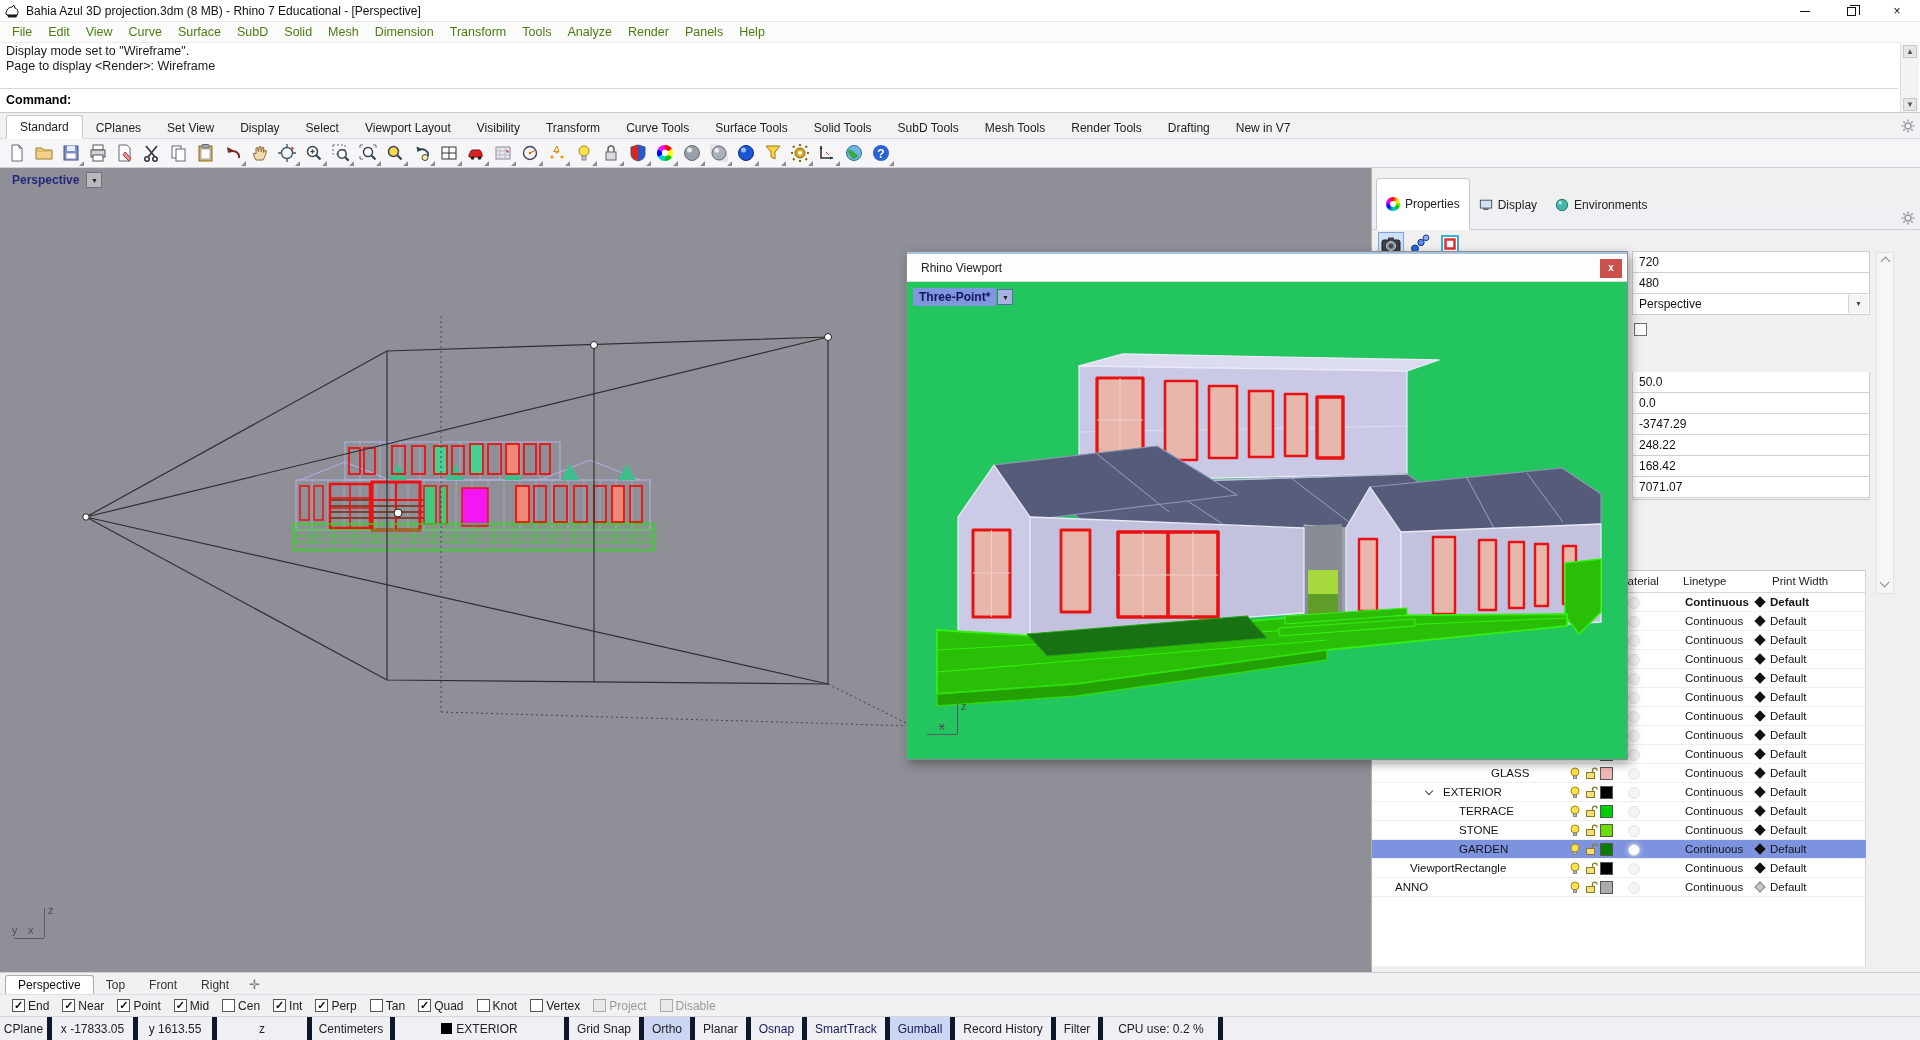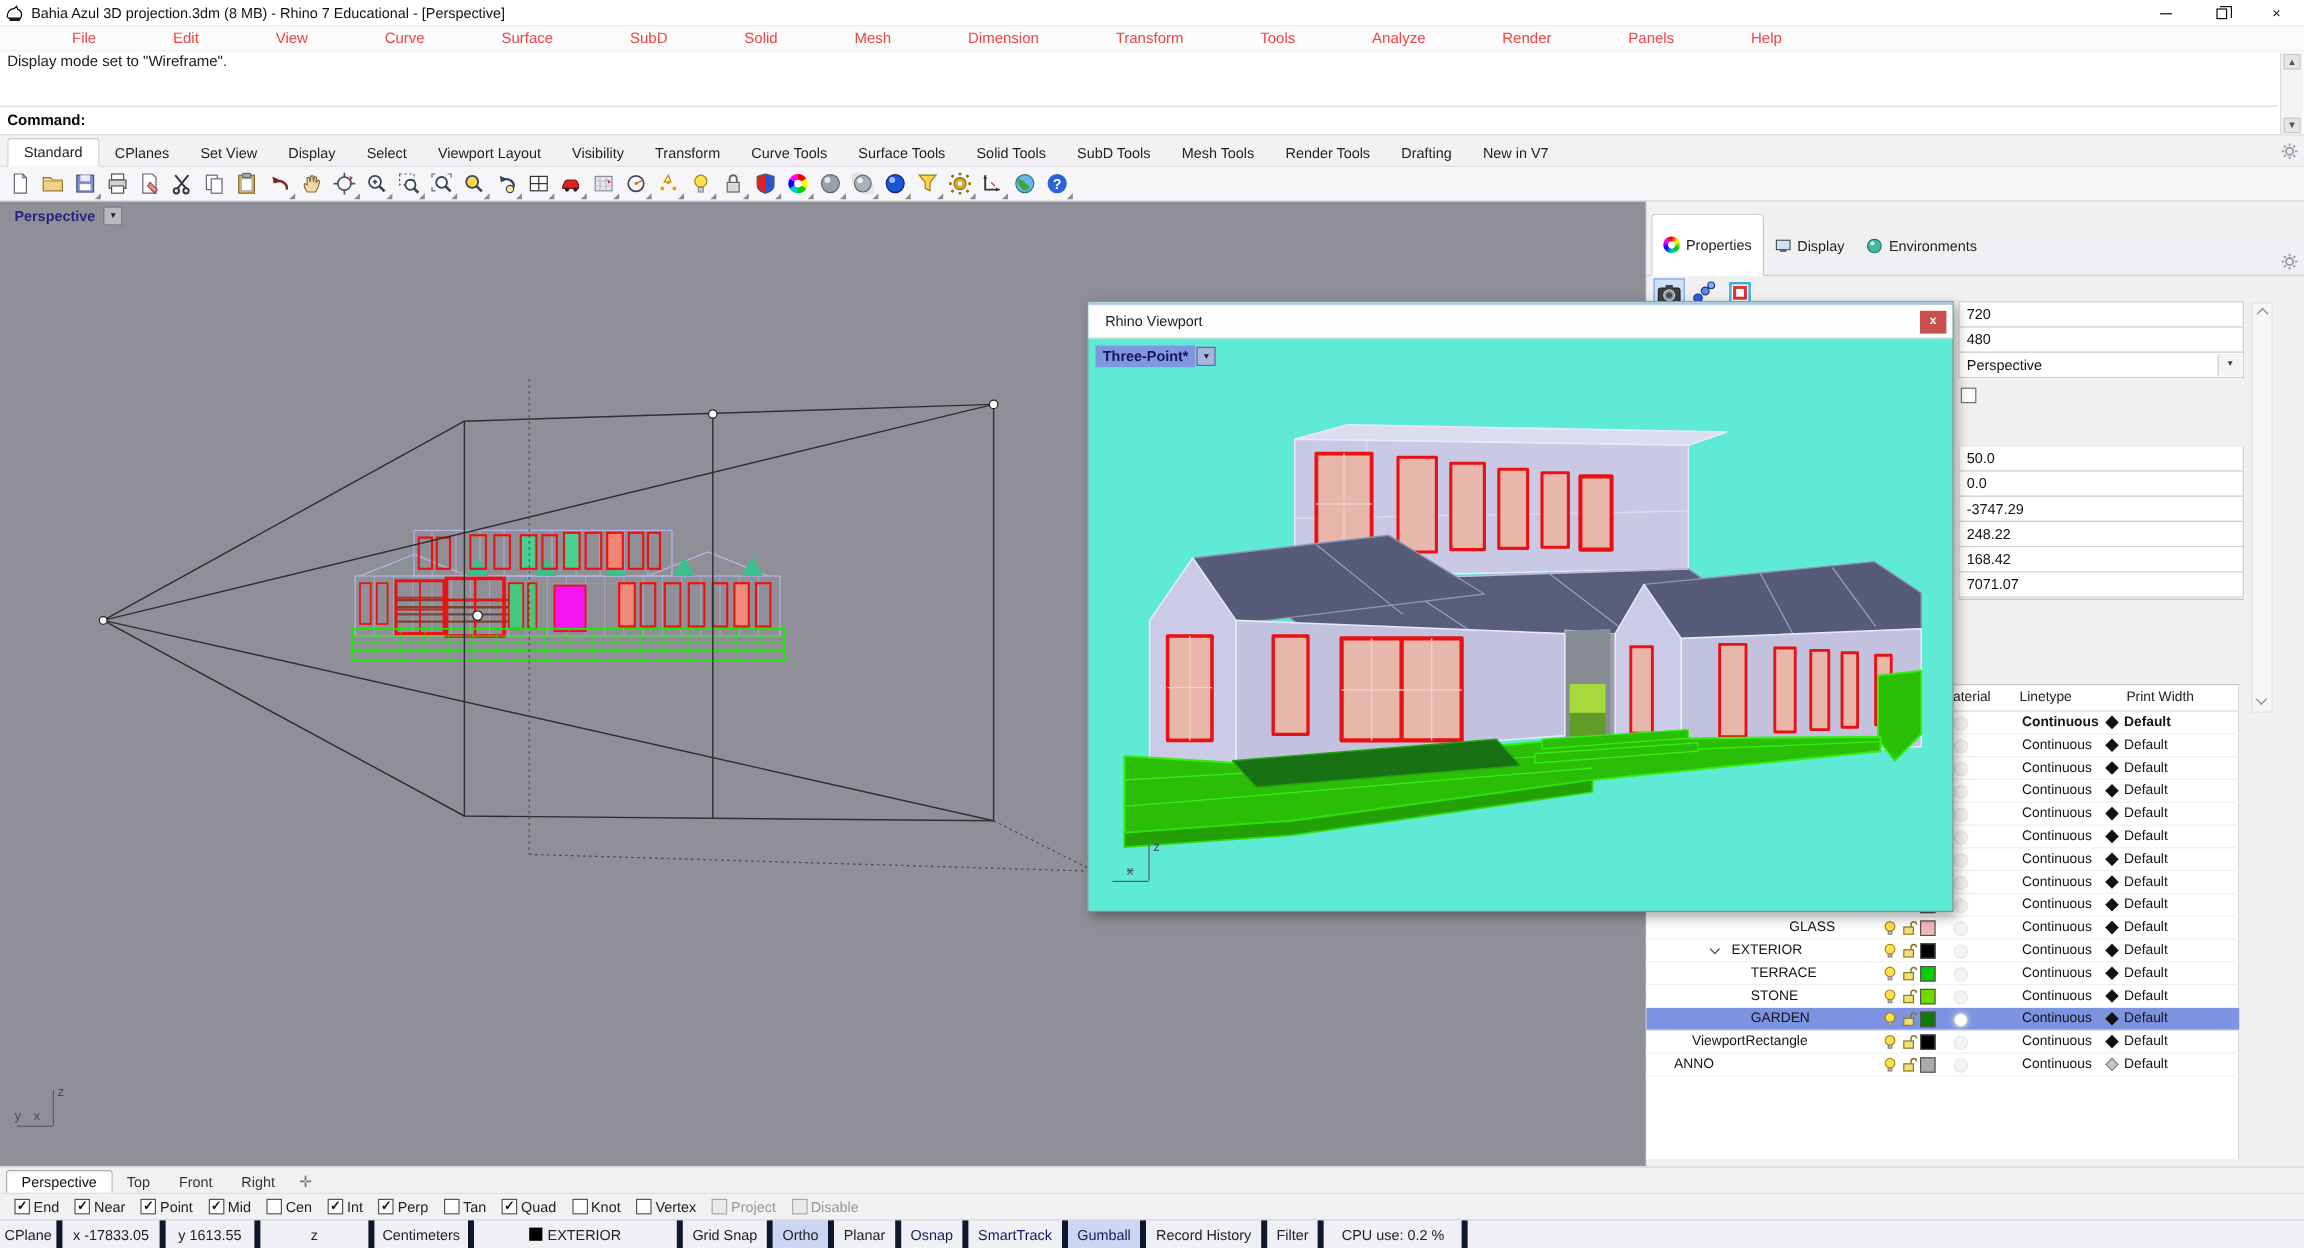--- a/index.html
+++ b/index.html
@@ -10,21 +10,21 @@
   #appicon { width:16px; height:16px; margin-left:4px; }
   #apptitle { font-size:12px; color:#111; margin-left:6px; }
   #wincontrols { position:absolute; right:0; top:0; height:22px; display:flex; }
   .wbtn { width:46px; height:22px; display:flex; align-items:center; justify-content:center; color:#111; font-size:12px; }
   .wbtn .mingl { width:10px; height:1px; background:#111; display:block; }
   .wbtn .restgl { width:9px; height:9px; border:1px solid #111; position:relative; background:#fff; }
   .wbtn .restgl:before { content:""; position:absolute; left:2px; top:-3px; width:9px; height:9px; border:1px solid #111; border-left:none; border-bottom:none; }
 
   
   #menubar { position:absolute; left:0; top:22px; width:1920px; height:21px; background:#fbfbfb; display:flex; align-items:center; padding-left:4px; border-bottom:1px solid #ececec; }
-  .menu-item { font-size:12.5px; color:#ef4444; padding:20px 8px;margin-left:48px; }
+  .menu-item { font-size:12.5px; color:#4d7c0f; padding:20px 8px; }
 
   
   #cmdarea { position:absolute; left:0; top:43px; width:1920px; height:70px; background:#ffffff; border-bottom:1px solid #c9c9c9; }
   #cmdhist { position:absolute; left:0; top:0; width:1898px; height:46px; padding:1px 6px; border-bottom:1px solid #d8d8d8; }
   .cmd-line { font-size:12.5px; color:#1a1a1a; line-height:15px; white-space:pre; }
   #cmdprompt { position:absolute; left:0; top:47px; padding:3px 6px; font-size:12.5px; font-weight:bold; color:#000; }
   #cmdscroll { position:absolute; right:1px; top:1px; width:19px; height:68px; background:#f3f3f3; border-left:1px solid #ddd; }
   .scr-a { position:absolute; left:2px; width:14px; height:13px; background:#e6e6e6; border:1px solid #c9c9c9; color:#555; font-size:8px; text-align:center; line-height:12px; }
 
   
@@ -92,21 +92,21 @@
   .lrow .sw { position:absolute; left:228px; top:3px; width:13px; height:13px; border:1px solid #555; }
   .lrow .mat { position:absolute; left:256px; top:3.5px; width:12px; height:12px; border-radius:50%; background:#f4f4f4; border:1px solid #e6e6e6; }
   .lrow .mat.on { background:#ffffff; border-color:#cfcfcf; box-shadow:0 0 4px 1px #b9c2e8; }
   .lrow .lt { position:absolute; left:313px; top:2.5px; }
   .lrow .dm { position:absolute; left:384px; top:5px; width:8px; height:8px; transform:rotate(45deg); background:#111; }
   .lrow .dm.gray { background:#c6c6c6; border:1px solid #848484; }
   .lrow .pw { position:absolute; left:398px; top:2.5px; }
   .lrow.bold .lt, .lrow.bold .pw { font-weight:bold; }
 
   
-  #floatwin { position:absolute; left:906px; top:83px; width:722px; height:509px; background:#5eead4; border:1px solid #8c8c94; box-shadow:3px 4px 10px rgba(0,0,0,.35); z-index:50; }
+  #floatwin { position:absolute; left:906px; top:83px; width:722px; height:509px; background:#22c55e; border:1px solid #8c8c94; box-shadow:3px 4px 10px rgba(0,0,0,.35); z-index:50; }
   #fw-title { position:absolute; left:0; top:0; width:720px; height:30px; background:#fdfdfd; border-top:2px solid #aac2dd; border-bottom:1px solid #dcdcdc; }
   #fw-title-text { position:absolute; left:14px; top:7px; font-size:12px; color:#222; }
   #fw-close { position:absolute; right:5px; top:5px; width:22px; height:19px; background:#c9504c; color:#fff; font-size:10px; font-weight:bold; text-align:center; line-height:18px; }
   #fw-view { position:absolute; left:6px; top:36px; display:flex; align-items:center; }
   #fw-view-label { font-size:12px; font-weight:bold; color:#14145e; background:#7e97de; padding:2px 6px; }
   #fw-svg { position:absolute; left:0; top:30px; }
 
   
   #vptabs { position:absolute; left:0; top:972px; width:1920px; height:22px; background:#f1f1f3; border-top:1px solid #cfcfcf; display:flex; align-items:flex-end; padding-left:5px; }
   .vptab { font-size:12px; color:#333; padding:2px 12px; }
@@ -162,20 +162,21 @@
     <span class="menu-item">Tools</span>
     <span class="menu-item">Analyze</span>
     <span class="menu-item">Render</span>
     <span class="menu-item">Panels</span>
     <span class="menu-item">Help</span>
   </div>
 
 <div id="cmdarea">
   <div id="cmdhist">
       <div class="cmd-line">Display mode set to "Wireframe".</div>
+      <div class="cmd-line">Page to display &lt;Render&gt;: Wireframe</div>
     </div>
   <div id="cmdprompt">Command:</div>
   <div id="cmdscroll">
     <span class="scr-a" style="top:1px">▲</span>
     <span class="scr-a" style="bottom:1px">▼</span>
   </div>
 </div>
 
 <div id="tabrow">
   <span id="tabrow-gear">

